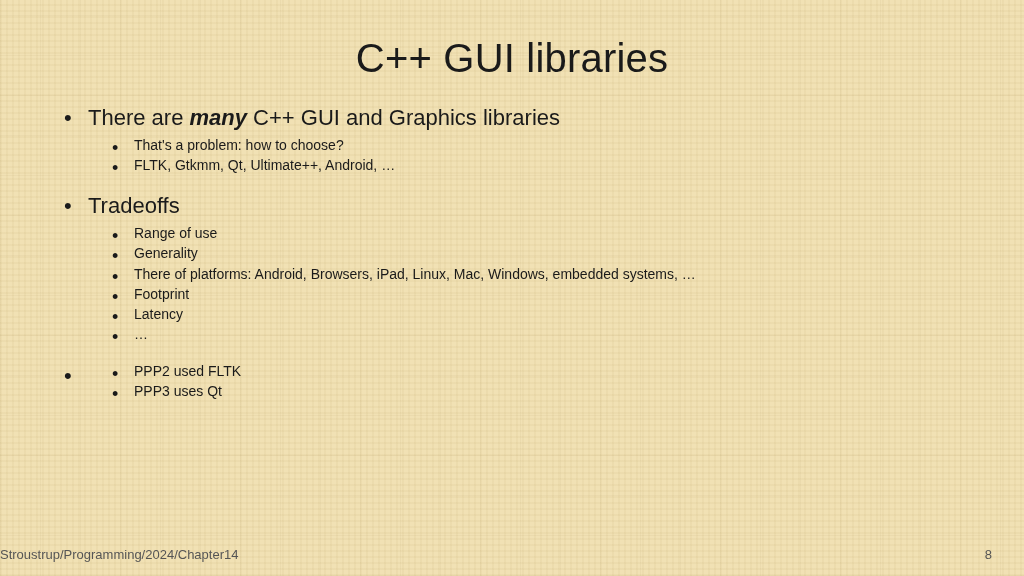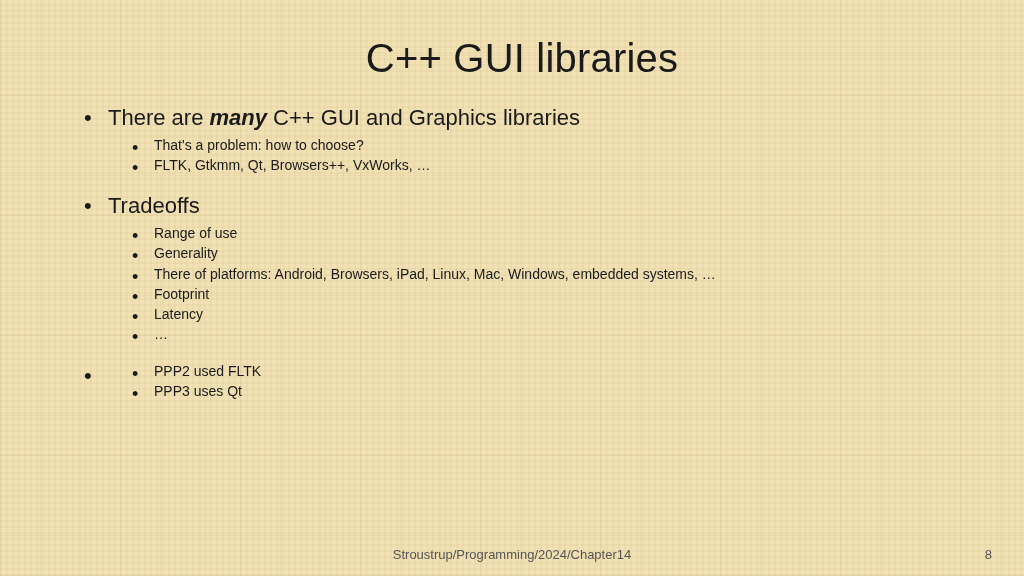--- a/index.html
+++ b/index.html
@@ -10,21 +10,21 @@
       repeating-linear-gradient(0deg,   rgba(160,130,60,0.06) 0 2px, transparent 2px 6px),
       repeating-linear-gradient(90deg,  rgba(160,130,60,0.06) 0 2px, transparent 2px 6px),
       repeating-linear-gradient(0deg,   rgba(120,95,40,0.05) 0 1px, transparent 1px 40px),
       repeating-linear-gradient(90deg,  rgba(120,95,40,0.05) 0 1px, transparent 1px 40px),
       #f1e1b4;
     color: #1a1a1a;
     position: relative;
   }
   .slide {
     width: 100%; height: 100%;
-    padding: 36px 60px 30px 80px;
+    padding: 36px 60px 30px 60px;
     position: relative;
   }
   .title {
     font-size: 40px;
     font-weight: 400;
     text-align: center;
     margin-bottom: 22px;
     letter-spacing: 0.2px;
   }
   ul.top { list-style: none; }
@@ -56,21 +56,21 @@
     position: absolute;
     left: 6px;
     top: 0;
     font-size: 18px;
   }
   .em { font-style: italic; font-weight: 700; }
   .footer-center {
     position: absolute;
     bottom: 14px;
     left: 0; right: 0;
-    text-align: center;
+    text-align: left;
     font-size: 13px;
     color: #555;
   }
   .footer-right {
     position: absolute;
     bottom: 14px;
     right: 32px;
     font-size: 13px;
     color: #555;
   }
@@ -81,21 +81,21 @@
 <div class="slide">
 
   <h1 class="title">C++ GUI libraries</h1>
 
   <ul class="top">
 
     <li>
       <span>There are </span><span class="em">many</span><span> C++ GUI and Graphics libraries</span>
       <ul class="sub">
         <li>That's a problem: how to choose?</li>
-        <li>FLTK, Gtkmm, Qt, Browsers++, VxWorks, …</li>
+        <li>FLTK, Gtkmm, Qt, Ultimate++, Android, …</li>
       </ul>
     </li>
 
     <li>
       <span>Tradeoffs</span>
       <ul class="sub">
         <li>Range of use</li>
         <li>Generality</li>
         <li>There of platforms: Android, Browsers, iPad, Linux, Mac, Windows, embedded systems, …</li>
         <li>Footprint</li>

